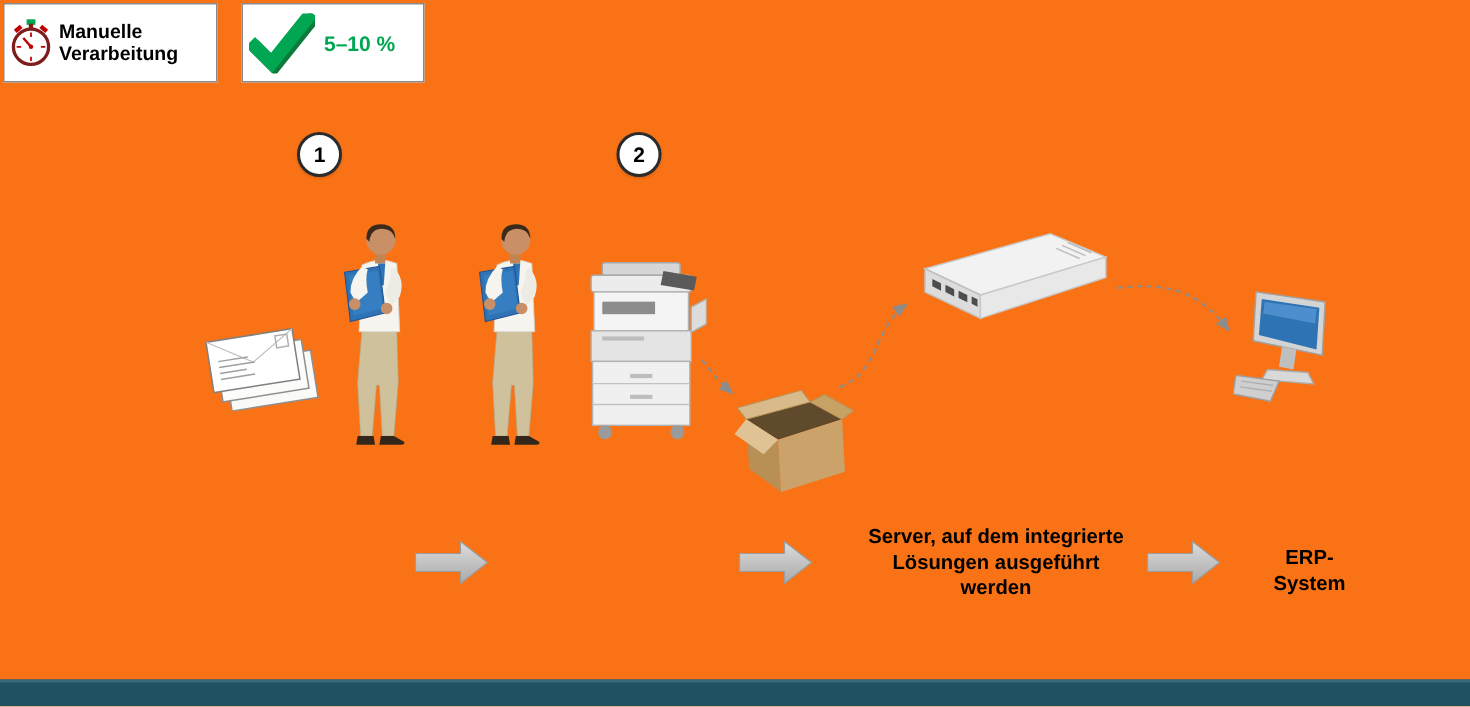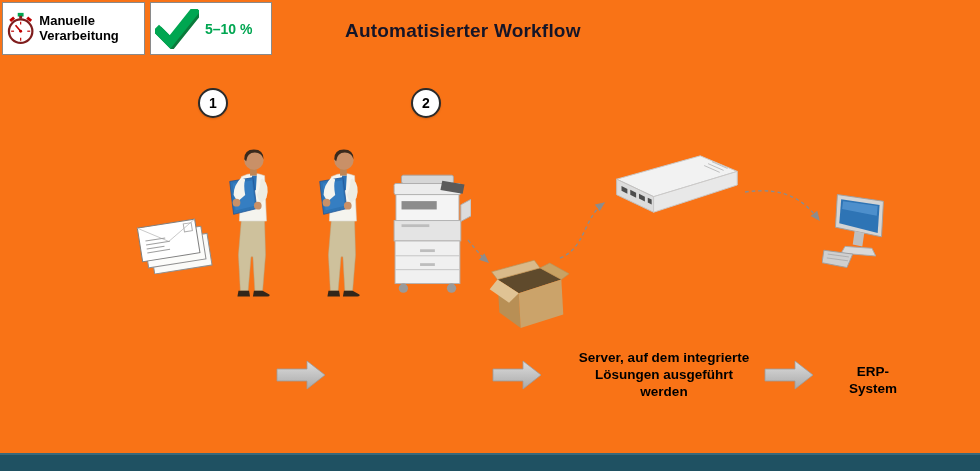--- a/index.html
+++ b/index.html
@@ -4,21 +4,21 @@
 <style>
   html,body{margin:0;padding:0;background:#fff;}
   .canvas{
     position:relative;width:980px;height:471px;background:#f97316;
     font-family:"Liberation Sans",sans-serif;overflow:hidden;
   }
   
   .badge{position:absolute;top:2px;height:53px;border:1px solid #8a8a8a;
     display:flex;align-items:center;box-sizing:border-box;background:#fff;}
   .badge-manual{left:2px;width:143px;padding:0 3px;gap:4px;}
-  .badge-rate{left:150px;width:122px;padding:0 4px;gap:6px;}
+  .badge-rate{left:161px;width:122px;padding:0 4px;gap:6px;}
   .badge-label{font-weight:bold;font-size:13px;line-height:1.15;color:#000;}
   .rate-label{font-weight:bold;font-size:14px;color:#00A651;}
   .page-title{position:absolute;left:345px;top:20px;font-size:19px;font-weight:bold;
     color:#151528;letter-spacing:.2px;}
   
   .numcircle{position:absolute;width:26px;height:26px;border:2px solid #2b2b2b;border-radius:50%;
     display:flex;align-items:center;justify-content:center;font-weight:bold;font-size:14px;color:#000;
     box-shadow:0 1px 2px rgba(0,0,0,.15);background:#fff;}
   .c1{left:198px;top:88px;}
   .c2{left:411px;top:88px;}
@@ -156,21 +156,20 @@
   </div>
 
   <div class="badge badge-rate">
     <svg width="44" height="40" viewBox="0 0 44 40">
       <path d="M6,24 L17,35 L41,5" fill="none" stroke="#0B7A3B" stroke-width="9" stroke-linecap="square"></path>
       <path d="M4,22 L15,33 L39,3" fill="none" stroke="#00A651" stroke-width="9" stroke-linecap="square"></path>
     </svg>
     <span class="rate-label">5–10 %</span>
   </div>
 
-  <div class="page-title">Automatisierter Workflow</div>
 
   <div class="numcircle c1">1</div>
   <div class="numcircle c2">2</div>
 
   <svg class="icon-abs" style="left:136px;top:212px" width="85" height="62" viewBox="0 0 85 62">
       <use href="#envelopes"></use>
     </svg>
   <svg class="icon-abs" style="left:222px;top:146px" width="58" height="156" viewBox="0 0 60 160">
       <use href="#person"></use>
     </svg>

